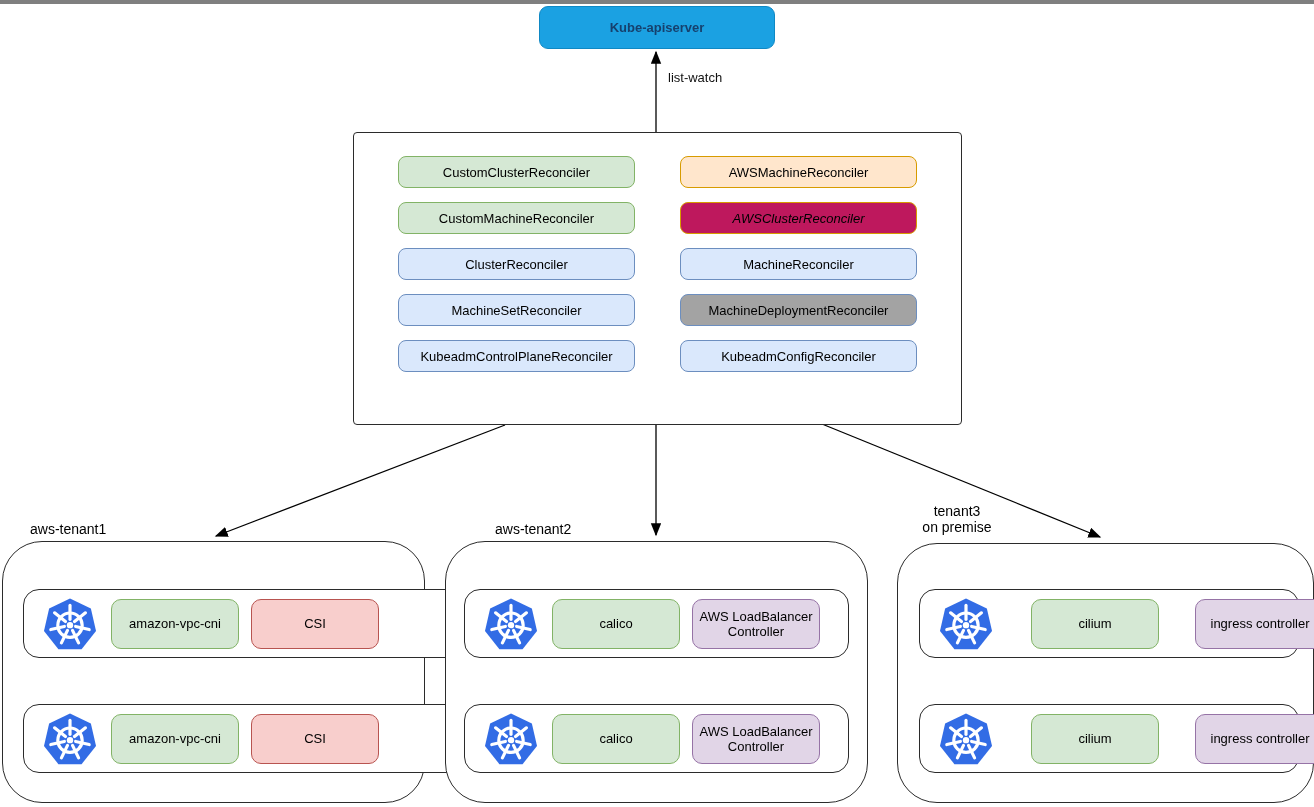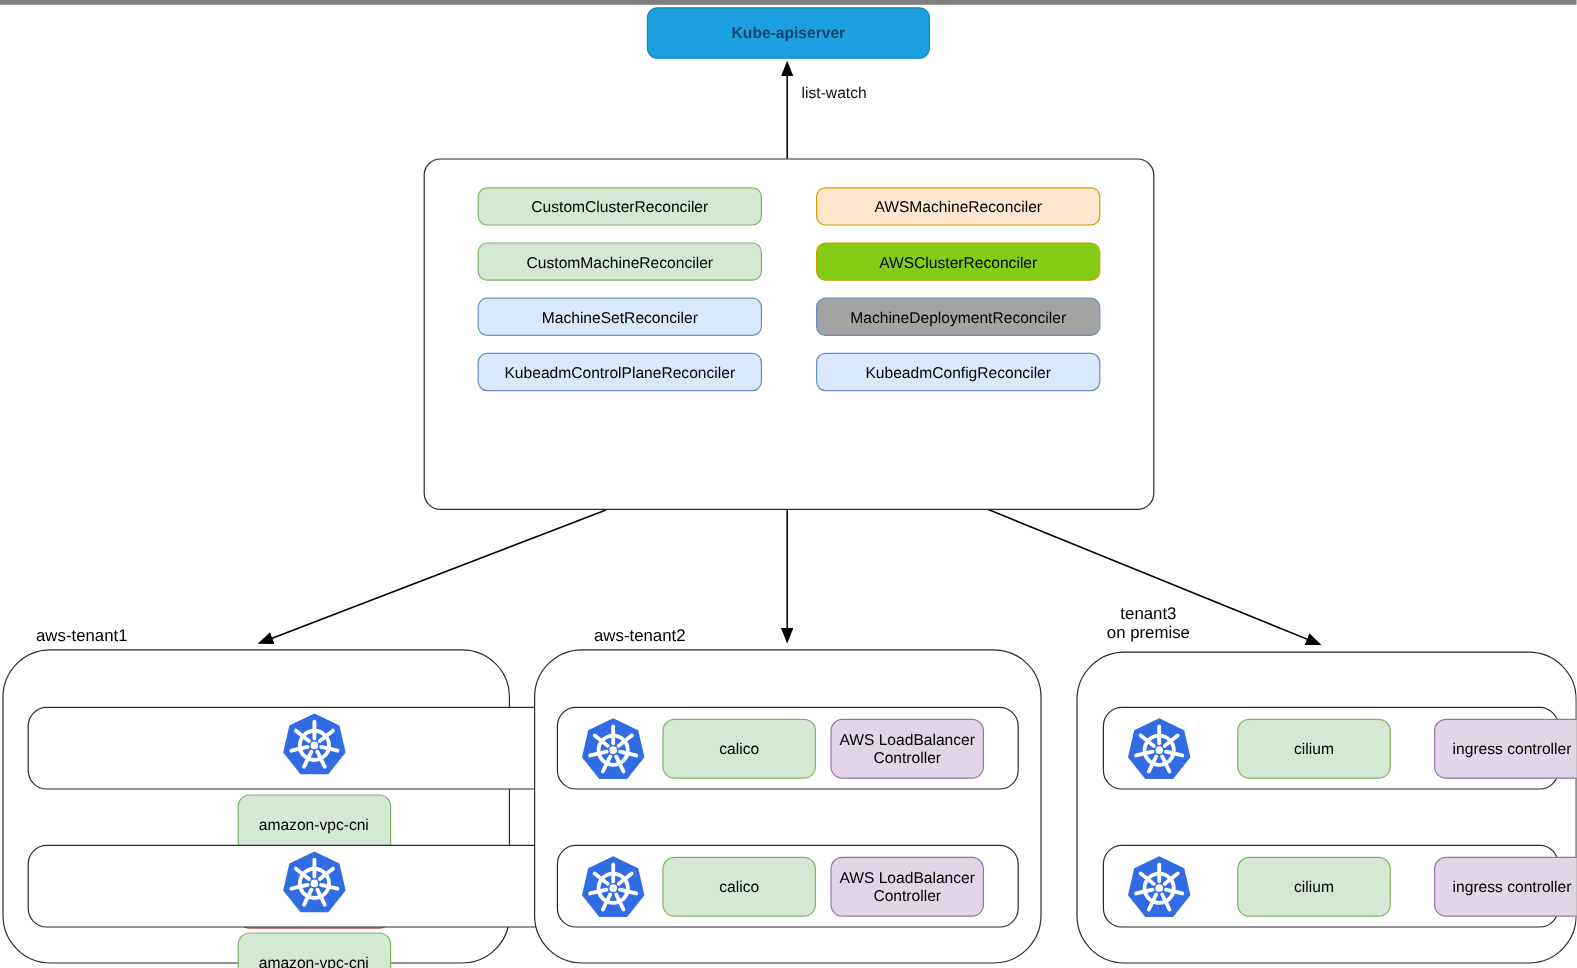--- a/index.html
+++ b/index.html
@@ -12,42 +12,42 @@
     background:#1BA1E2;border:1px solid #0f88c4;border-radius:9px;
     display:flex;align-items:center;justify-content:center;
     font-size:13px;font-weight:bold;color:#16416e;}
 
   .edge-label{position:absolute;font-size:13px;color:#111;}
   .lbl-listwatch{left:668px;top:70px;}
 
   .op-title{position:absolute;left:334px;top:98px;font-size:28px;font-weight:bold;color:#000;}
 
   .op-container{position:absolute;left:353px;top:132px;width:609px;height:293px;
-    background:#fff;border:1.5px solid #2b2b2b;border-radius:14px;box-sizing:border-box;}
+    background:#fff;border:1.5px solid #2b2b2b;border-radius:4px;box-sizing:border-box;}
   .op-grid{position:absolute;left:44px;top:23px;display:grid;
     grid-template-columns:237px 237px;grid-auto-rows:32px;column-gap:45px;row-gap:14px;}
   .shape-box{box-sizing:border-box;border:1px solid #888;border-radius:8px;
     display:flex;align-items:center;justify-content:center;text-align:center;
     font-size:13px;color:#000;background:#eee;line-height:15px;}
 
   .tenant-label{position:absolute;font-size:14px;color:#000000;line-height:16px;}
   .lbl-t1{left:30px;top:521px;}
   .lbl-t2{left:467px;top:521px;margin-left:28px;}
   .lbl-t3{left:912px;top:503px;width:90px;text-align:center;}
 
   .tenant-card{position:absolute;background:#fff;border:1.5px solid #2b2b2b;
     border-radius:40px;box-sizing:border-box;}
   .card-t1{left:2px;top:541px;width:423px;height:262px;}
   .card-t2{left:445px;top:541px;width:423px;height:262px;}
   .card-t3{left:897px;top:543px;width:417px;height:260px;}
 
   .cluster-row{position:absolute;box-sizing:border-box;border:1.4px solid #2b2b2b;
     border-radius:16px;background:#fff;display:flex;align-items:center;
     padding-left:17px;gap:12px;}
-  .row-size-a{left:20px;width:460px;height:69px;flex-direction:column;}
+  .row-size-a{left:20px;width:460px;height:69px;}
   .row-size-b{left:18px;width:385px;height:69px;}
   .row-size-c{left:21px;width:380px;height:69px;gap:36px;}
   .row-1a{top:47px;} .row-2a{top:162px;}
   .row-1c{top:45px;} .row-2c{top:160px;}
 
   .k8s-icon{width:58px;height:60px;flex:0 0 auto;}
   .addon-box{width:128px;height:50px;border-radius:10px;flex:0 0 auto;}
   .addon-wide{width:130px;}
 </style>
 </head>
@@ -69,21 +69,23 @@
   </svg>
 
   <div class="apiserver" style="background: rgb(27, 161, 226); border-color: rgb(15, 136, 196); color: rgb(22, 65, 110);">Kube-apiserver</div>
   <div class="edge-label lbl-listwatch">list-watch</div>
 
   <div class="op-container">
     <div class="op-grid">
       <div class="shape-box" style="background: rgb(213, 232, 212); border-color: rgb(130, 179, 102);">CustomClusterReconciler</div>
       <div class="shape-box" style="background: rgb(255, 230, 204); border-color: rgb(215, 155, 0);">AWSMachineReconciler</div>
       <div class="shape-box" style="background: rgb(213, 232, 212); border-color: rgb(130, 179, 102);">CustomMachineReconciler</div>
-      <div class="shape-box" style="background: #84cc16; border-color: rgb(215, 155, 0);">AWSClusterReconciler</div>
+      <div class="shape-box" style="background: #be185d; border-color: rgb(215, 155, 0); font-style: italic;">AWSClusterReconciler</div>
+      <div class="shape-box" style="background: rgb(218, 232, 252); border-color: rgb(108, 142, 191);">ClusterReconciler</div>
+      <div class="shape-box" style="background: rgb(218, 232, 252); border-color: rgb(108, 142, 191);">MachineReconciler</div>
       <div class="shape-box" style="background: rgb(218, 232, 252); border-color: rgb(108, 142, 191);">MachineSetReconciler</div>
       <div class="shape-box" style="background: #a3a3a3; border-color: rgb(108, 142, 191);">MachineDeploymentReconciler</div>
       <div class="shape-box" style="background: rgb(218, 232, 252); border-color: rgb(108, 142, 191);">KubeadmControlPlaneReconciler</div>
       <div class="shape-box" style="background: rgb(218, 232, 252); border-color: rgb(108, 142, 191);">KubeadmConfigReconciler</div>
     </div>
   </div>
 
   <div class="tenant-label lbl-t1">aws-tenant1</div>
   <div class="tenant-label lbl-t2">aws-tenant2</div>
   <div class="tenant-label lbl-t3">

